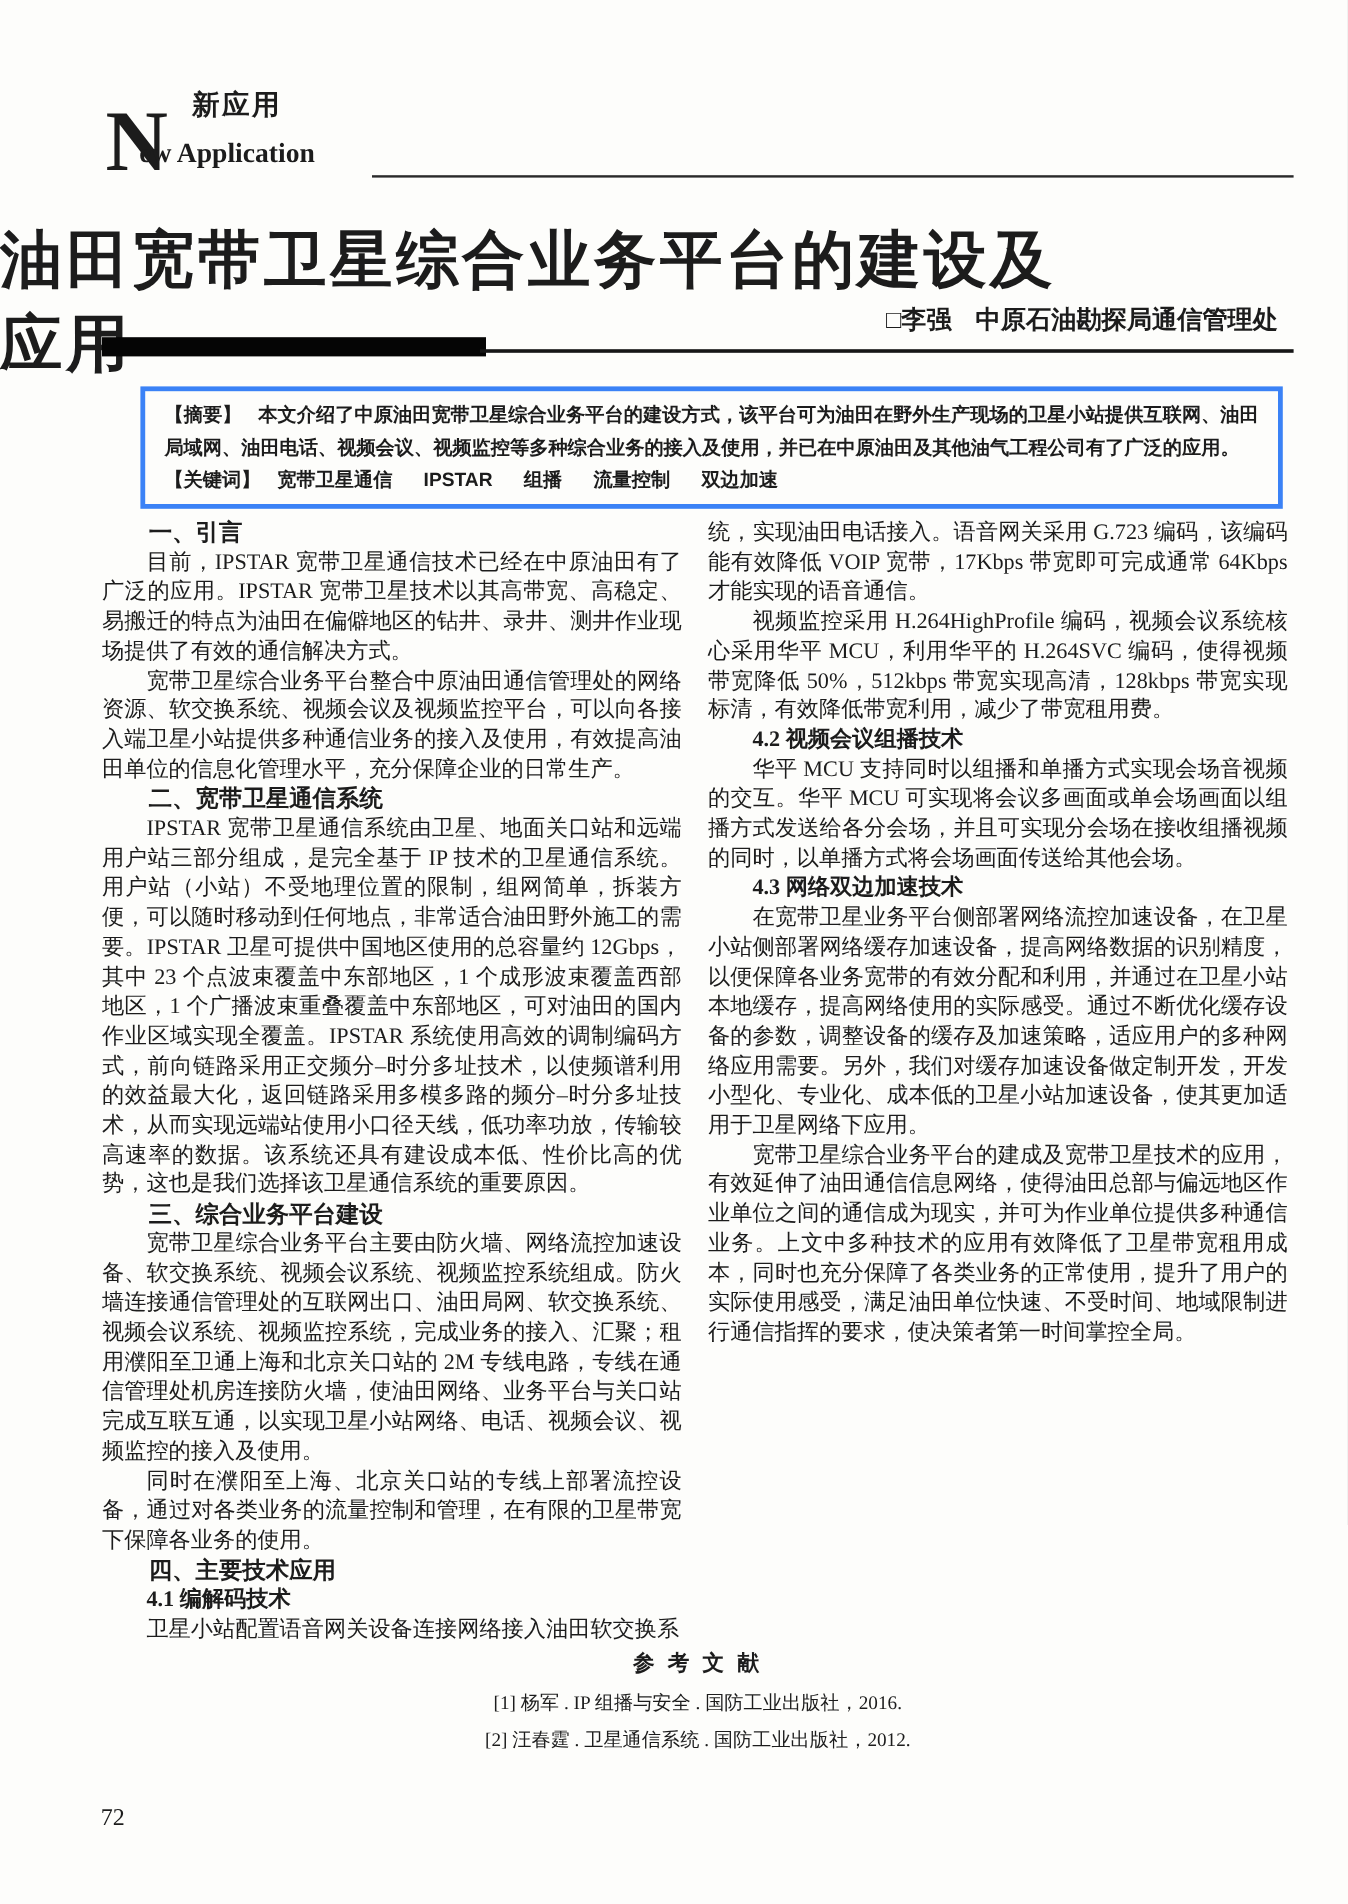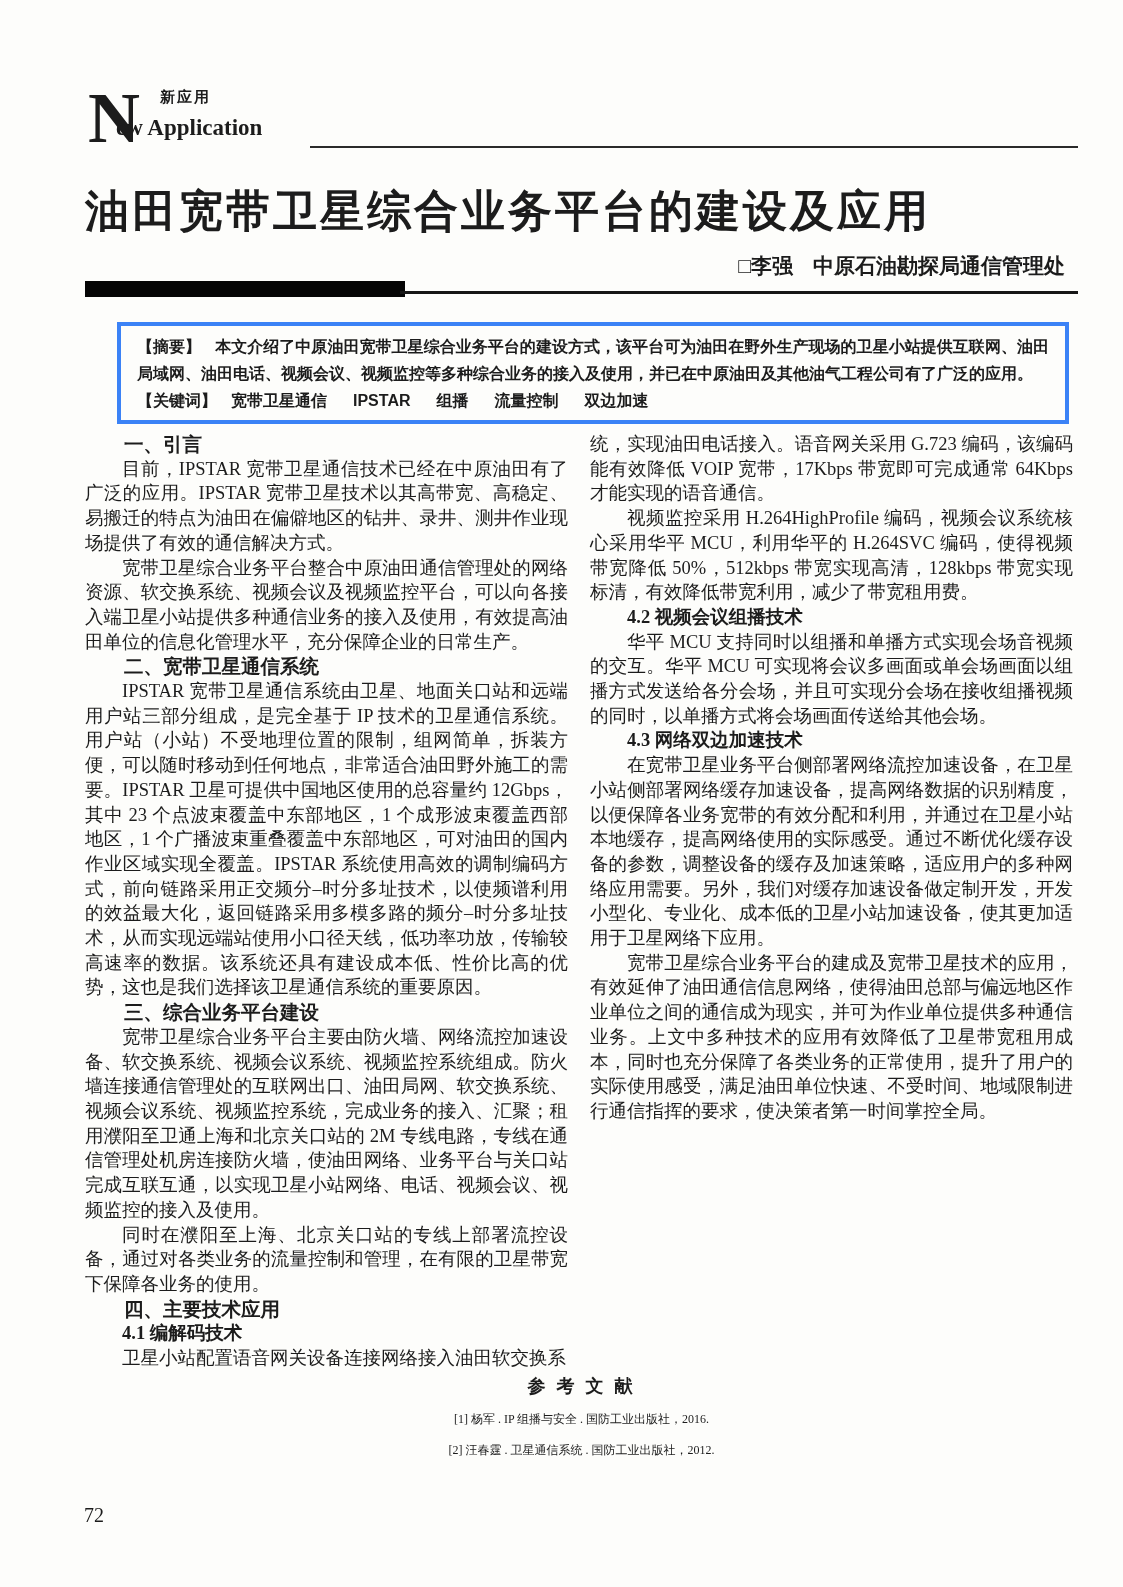--- a/index.html
+++ b/index.html
@@ -12,39 +12,39 @@
     overflow:hidden;
     font-family:"Liberation Serif","DejaVu Serif",serif;
   }
   
   .logo-letter{
     position:absolute;left:88px;top:88px;
     font-family:"Liberation Serif","DejaVu Serif",serif;
     font-weight:bold;font-size:72px;line-height:60px;
   }
   .logo-cn{
-    position:absolute;left:160px;top:88px;
+    position:absolute;left:160px;top:72px;
     font-family:"Liberation Sans","DejaVu Sans",sans-serif;
-    font-weight:bold;font-size:15px;letter-spacing:2px;
+    font-weight:bold;font-size:23px;letter-spacing:2px;
   }
   .logo-en{
     position:absolute;left:116px;top:115px;
     font-family:"Liberation Serif","DejaVu Serif",serif;
     font-weight:bold;font-size:23px;
   }
   .masthead-rule{
     position:absolute;left:310px;top:146px;width:768px;height:2px;
     background:#2a2a2a;
   }
   
   .article-title{
     position:absolute;left:0;top:182px;width:931px;
-    text-align:right;
+    text-align:left;
     font-family:"Liberation Sans","DejaVu Sans",sans-serif;
-    font-weight:bold;font-size:44px;letter-spacing:3px;
+    font-weight:bold;font-size:52px;letter-spacing:3px;
   }
   .byline{
     position:absolute;right:58px;top:252px;
     font-family:"Liberation Sans","DejaVu Sans",sans-serif;
     font-weight:bold;font-size:21px;
   }
   .byline .gap{display:inline-block;width:20px;}
   .title-bar-black{
     position:absolute;left:85px;top:281px;width:320px;height:16px;
     background:#050505;
@@ -90,21 +90,21 @@
   .refs{
     position:absolute;left:85px;top:1374px;width:993px;
     text-align:center;
   }
   .refs-heading{
     font-family:"Liberation Sans","DejaVu Sans",sans-serif;
     font-weight:bold;font-size:18px;letter-spacing:3px;
     margin:0 0 6px 0;
   }
   .ref-item{
-    font-size:12px;line-height:31px;margin:0;
+    font-size:16px;line-height:31px;margin:0;
   }
   
   .page-number{
     position:absolute;left:84px;top:1504px;
     font-size:20px;
   }
 </style>
 </head>
 <body>
 

